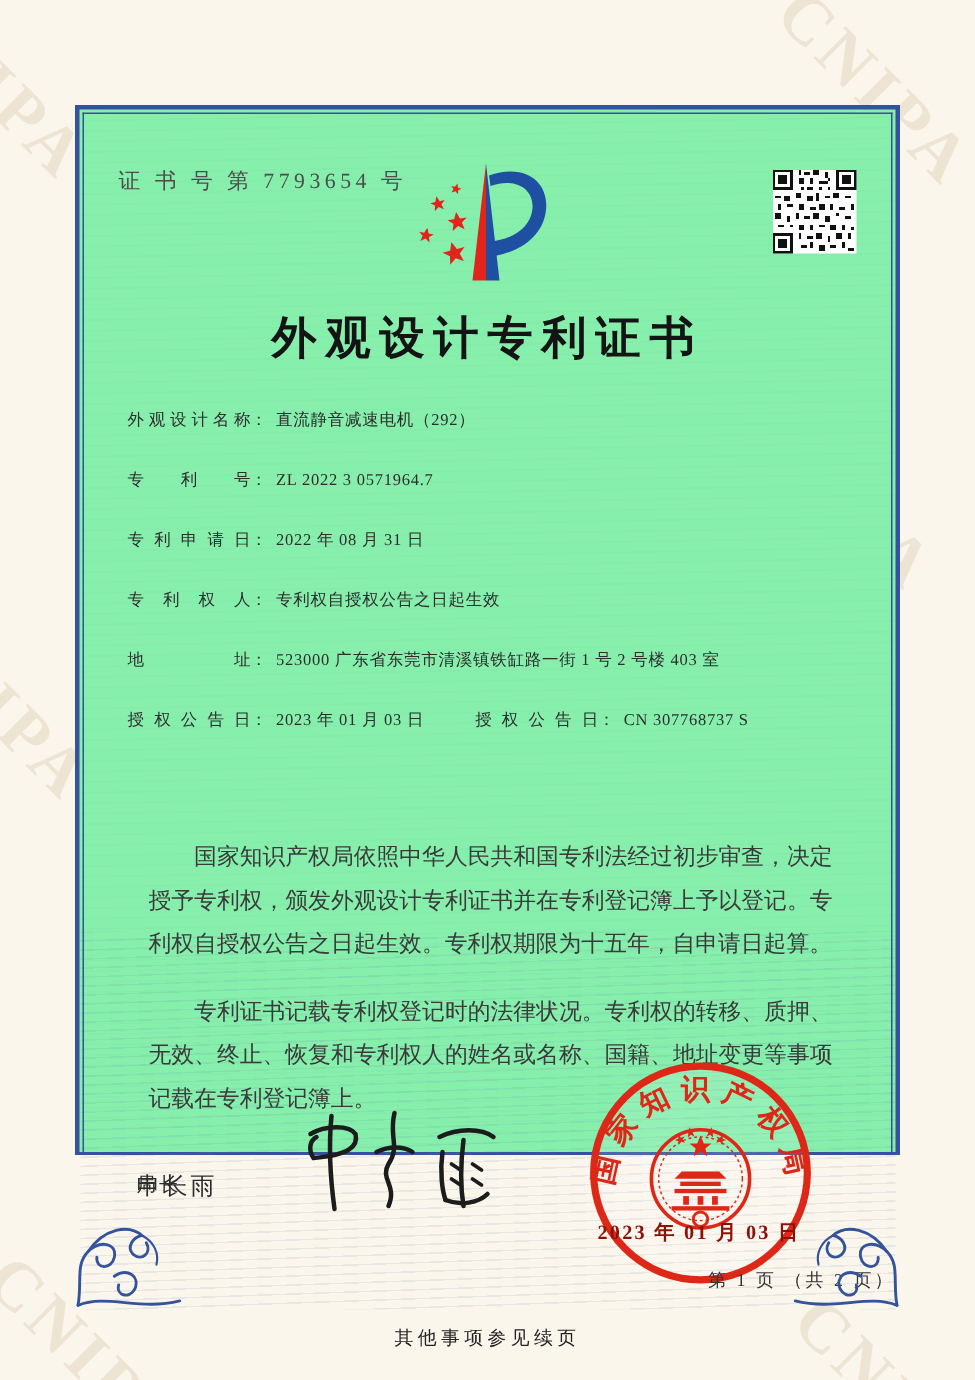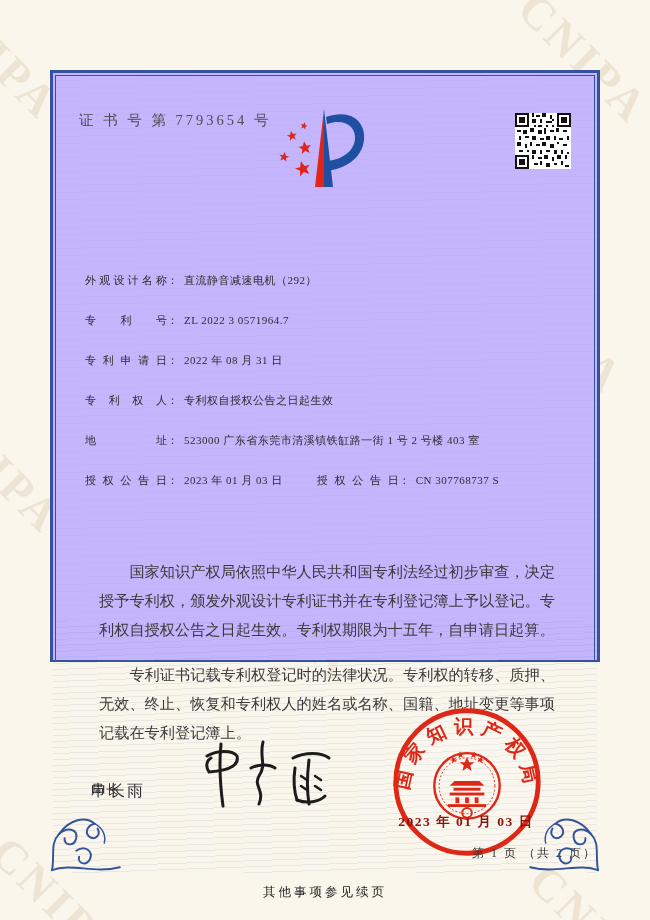--- a/index.html
+++ b/index.html
@@ -10,24 +10,24 @@
     color:#2e2e2e;
   }
   
   .wm{
     position:absolute;font-weight:bold;font-size:46px;letter-spacing:4px;
     color:rgba(208,186,152,0.30);transform:rotate(45deg);transform-origin:left top;
     pointer-events:none;white-space:nowrap;font-family:"Liberation Serif",serif;
   }
   
   .frame{
-    position:absolute;left:50px;top:70px;width:550px;height:592px;
+    position:absolute;left:50px;top:70px;width:550px;height:700px;
     box-sizing:border-box;
     border:3px solid #34539c;border-bottom-width:2px;
-    background:#c4b5fd;
+    background:#86efac;
   }
   .frame-inner-line{
     position:absolute;left:2px;right:2px;top:2px;bottom:0;
     border:1px solid #34539c;border-bottom:none;pointer-events:none;
   }
   .waves{
     position:absolute;left:0;right:0;top:548px;height:252px;
     background:repeating-linear-gradient(178deg,
       rgba(110,130,180,0.13) 0px, rgba(110,130,180,0.13) 1px,
       transparent 1px, transparent 6px);
@@ -193,20 +193,21 @@
         <rect x="10" y="26" width="2" height="1"></rect>
           <rect x="13" y="25" width="1" height="2"></rect>
           <rect x="16" y="26" width="2" height="2"></rect>
           <rect x="20" y="26" width="2" height="1"></rect>
         <rect x="24" y="25" width="1" height="2"></rect>
           <rect x="26" y="27" width="2" height="1"></rect>
       </g>
     </svg>
   </div>
 
+  <div class="doc-title">外观设计专利证书</div>
 
   <div class="fields">
     <div class="frow">
       <span class="flabel">外观设计名称</span><span class="fcolon">：</span><span class="fvalue">直流静音减速电机（292）</span>
     </div>
     <div class="frow">
       <span class="flabel">专利号</span><span class="fcolon">：</span><span class="fvalue">ZL 2022 3 0571964.7</span>
     </div>
     <div class="frow">
       <span class="flabel">专利申请日</span><span class="fcolon">：</span><span class="fvalue">2022 年 08 月 31 日</span>

